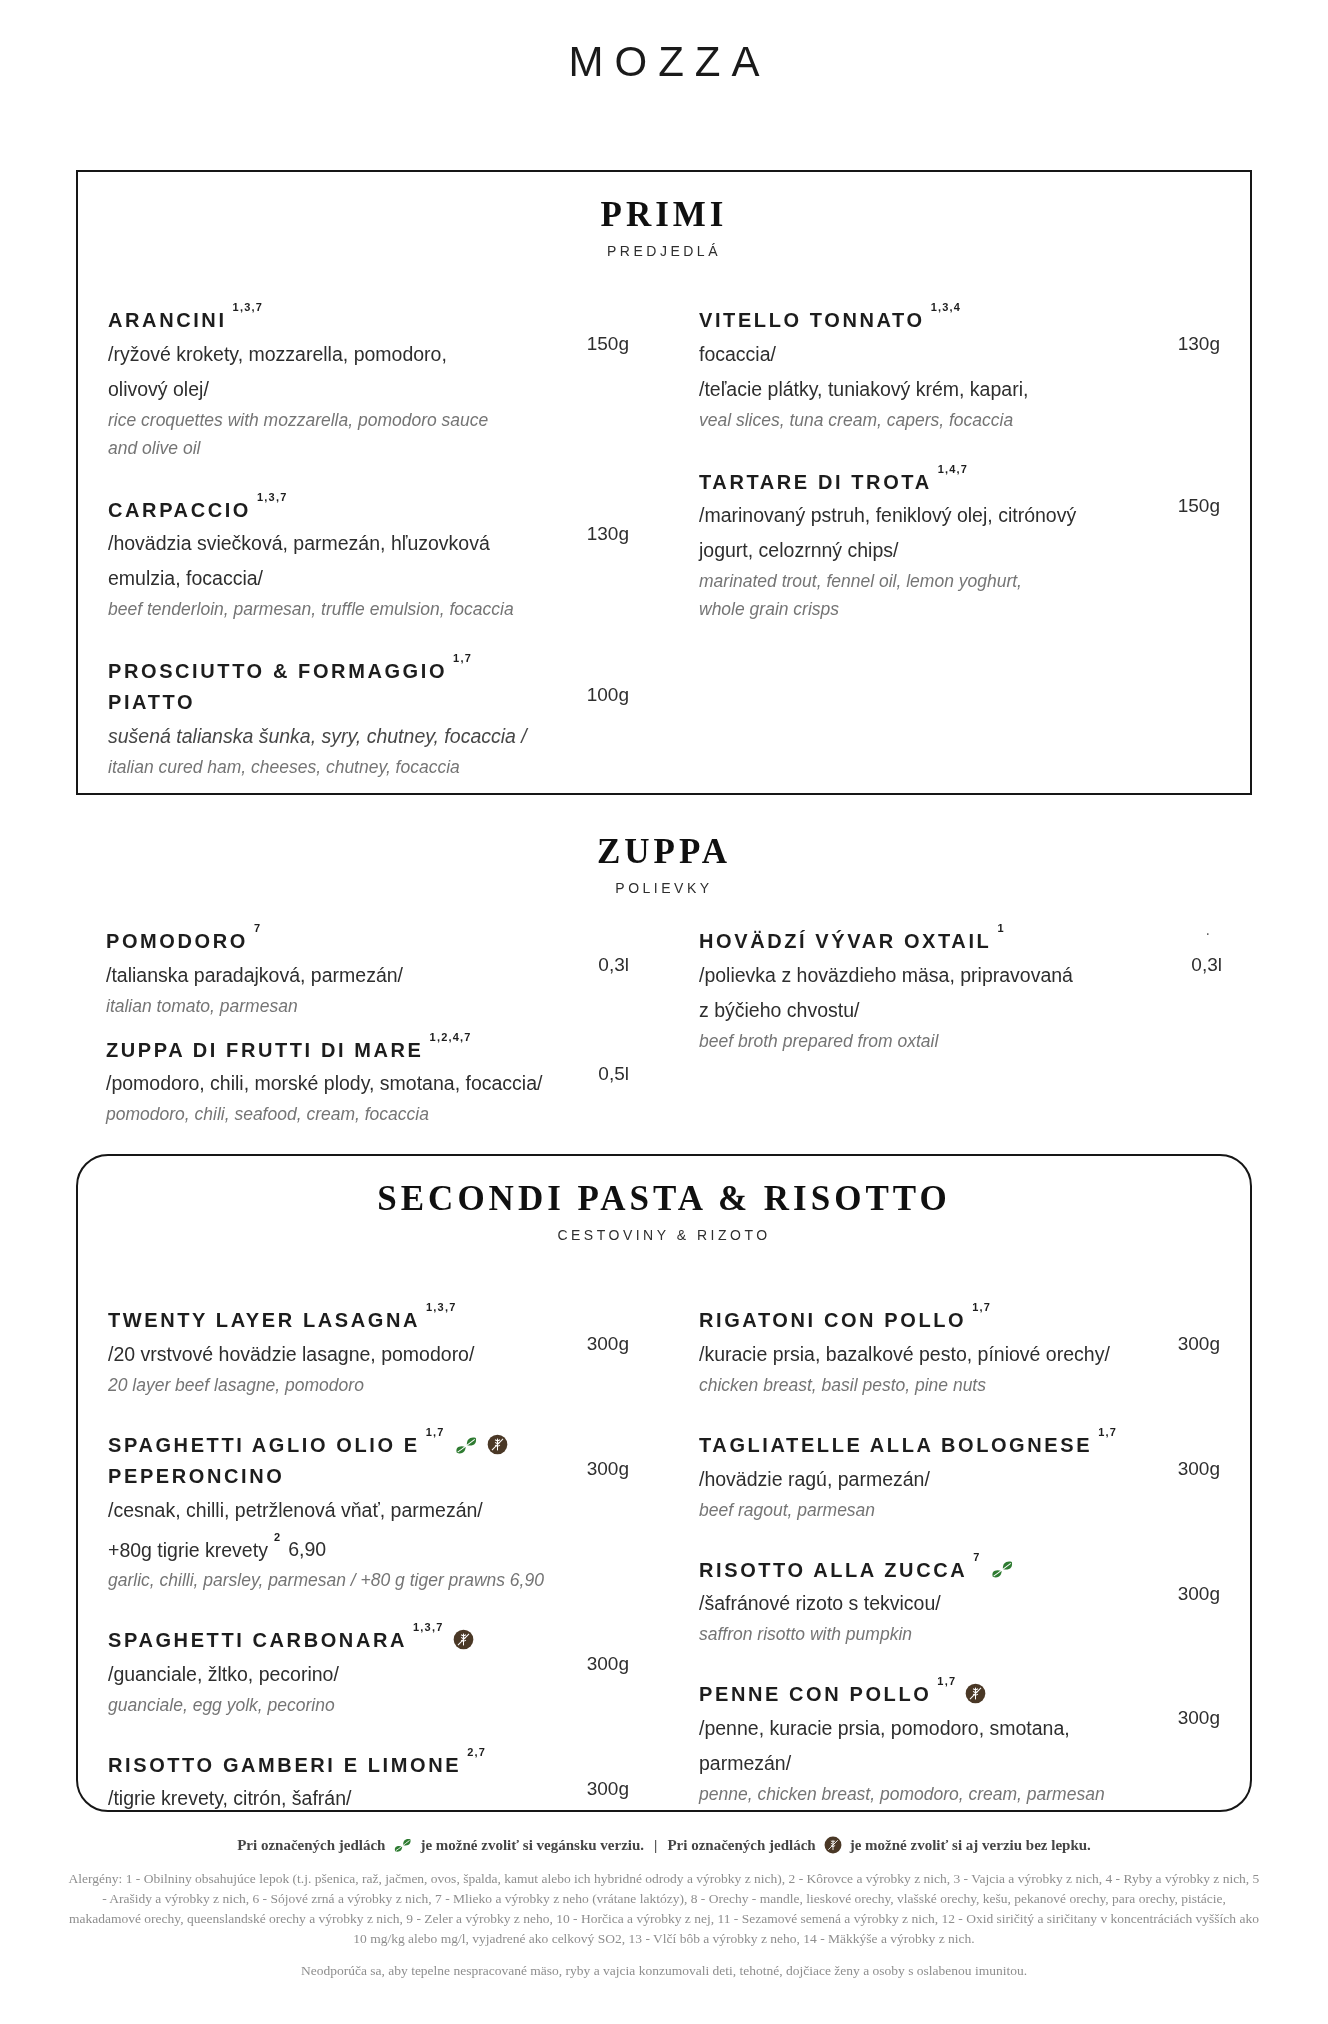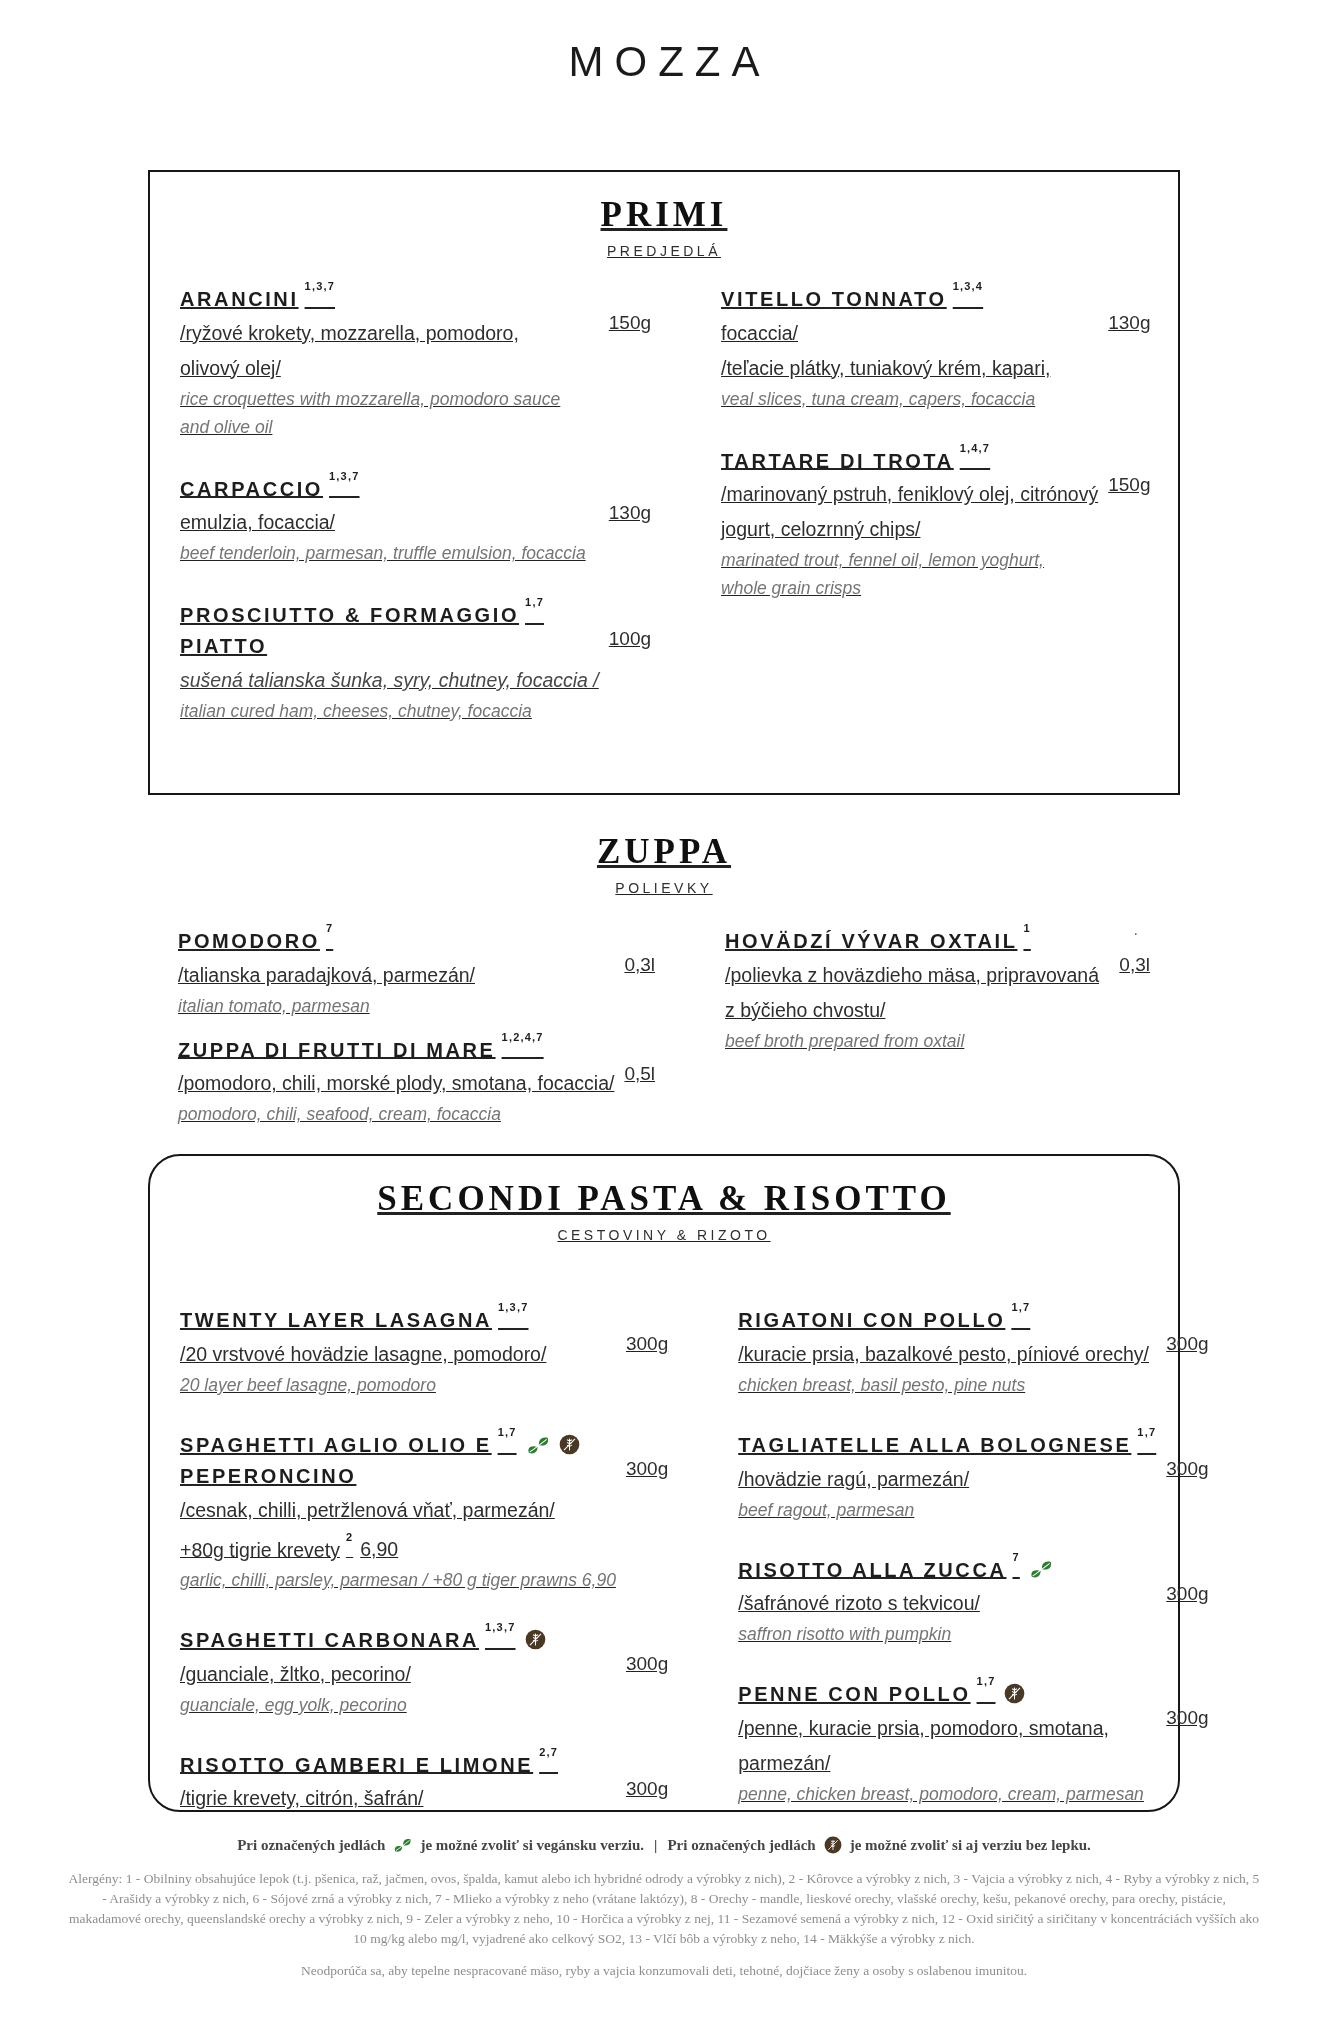--- a/index.html
+++ b/index.html
@@ -17,21 +17,21 @@
   .brand {
     font-size: 42px;
     line-height: 48px;
     font-weight: 500;
     letter-spacing: 11px;
     text-indent: 11px;
     color: #1a1a1a;
   }
 
   
-  .section { width: 1032px; margin-left: auto; margin-right: auto; text-decoration: underline; }
+  .section { width: 1176px; margin-left: auto; margin-right: auto; }
   .boxed { border: 2px solid #161616; }
   #primi   { margin-top: 84px; height: 625px; padding: 20px 30px 0; }
   #zuppa   { margin-top: 34px; padding: 0 30px; }
   #secondi { margin-top: 16px; height: 658px; padding: 20px 30px 0; border-radius: 32px; }
 
   .sec-title {
     font-family: "Liberation Serif", serif;
     font-weight: 600;
     font-size: 35px;
     line-height: 46px;
@@ -42,21 +42,21 @@
   .sec-sub {
     margin-top: 4px;
     font-size: 14px;
     line-height: 18px;
     letter-spacing: 3.5px;
     text-align: center;
     color: #2e2e2e;
   }
 
   .cols { display: grid; grid-template-columns: 1fr 1fr; column-gap: 70px; }
-  #primi   .cols { margin-top: 19px; }
+  #primi   .cols { margin-top: 40px; }
   #zuppa   .cols { margin-top: 24px; }
   #secondi .cols { margin-top: 56px; }
 
   
   .item {
     position: relative;
     display: grid;
     grid-template-columns: 1fr auto;
     column-gap: 10px;
   }
@@ -160,20 +160,21 @@
             <p class="en">rice croquettes with mozzarella, pomodoro sauce</p>
             <p class="en">and olive oil</p>
           </div>
           <div class="portion">150g</div>
         </div>
         <div class="item">
           <div class="item-main">
             <h3 class="dish-title">
               <div class="name-line"><span>CARPACCIO</span><sup class="alg">1,3,7</sup></div>
             </h3>
+            <p class="sk">/hovädzia sviečková, parmezán, hľuzovková</p>
             <p class="sk">emulzia, focaccia/</p>
             <p class="en">beef tenderloin, parmesan, truffle emulsion, focaccia</p>
           </div>
           <div class="portion">130g</div>
         </div>
         <div class="item">
           <div class="item-main">
             <h3 class="dish-title">
               <div class="name-line"><span>PROSCIUTTO &amp; FORMAGGIO</span><sup class="alg">1,7</sup></div>
               <div class="name-line"><span>PIATTO</span></div>

